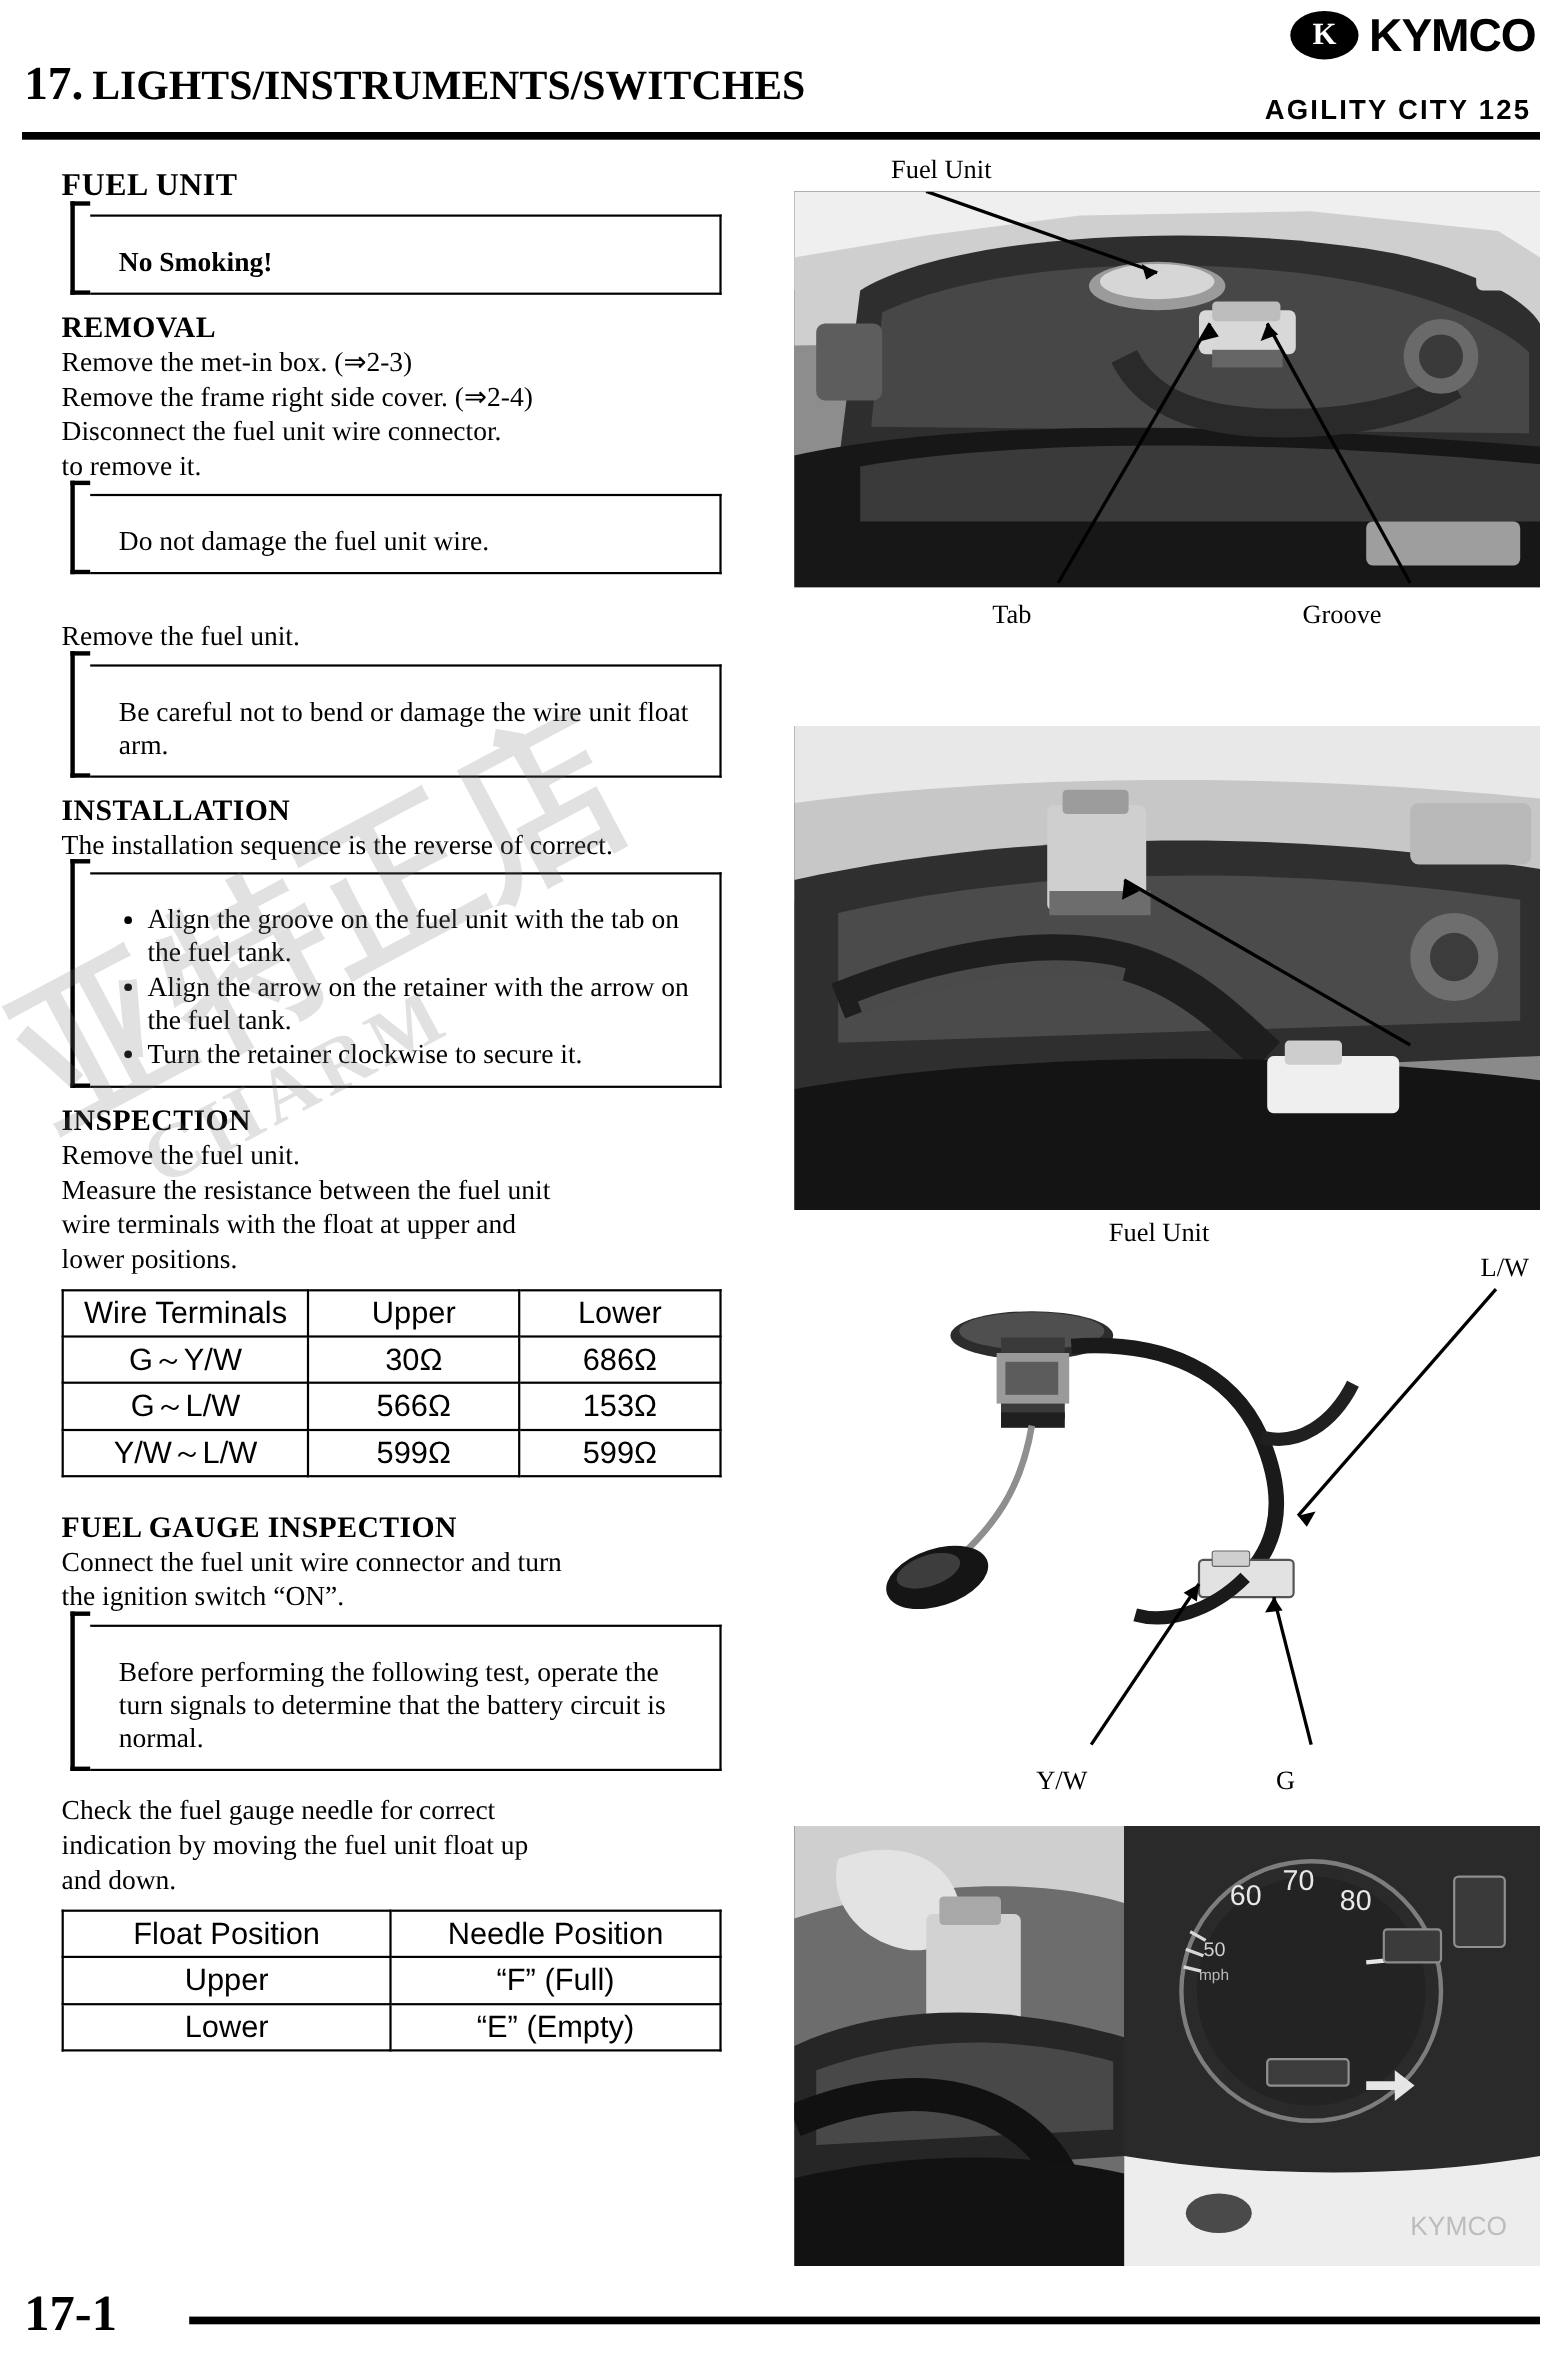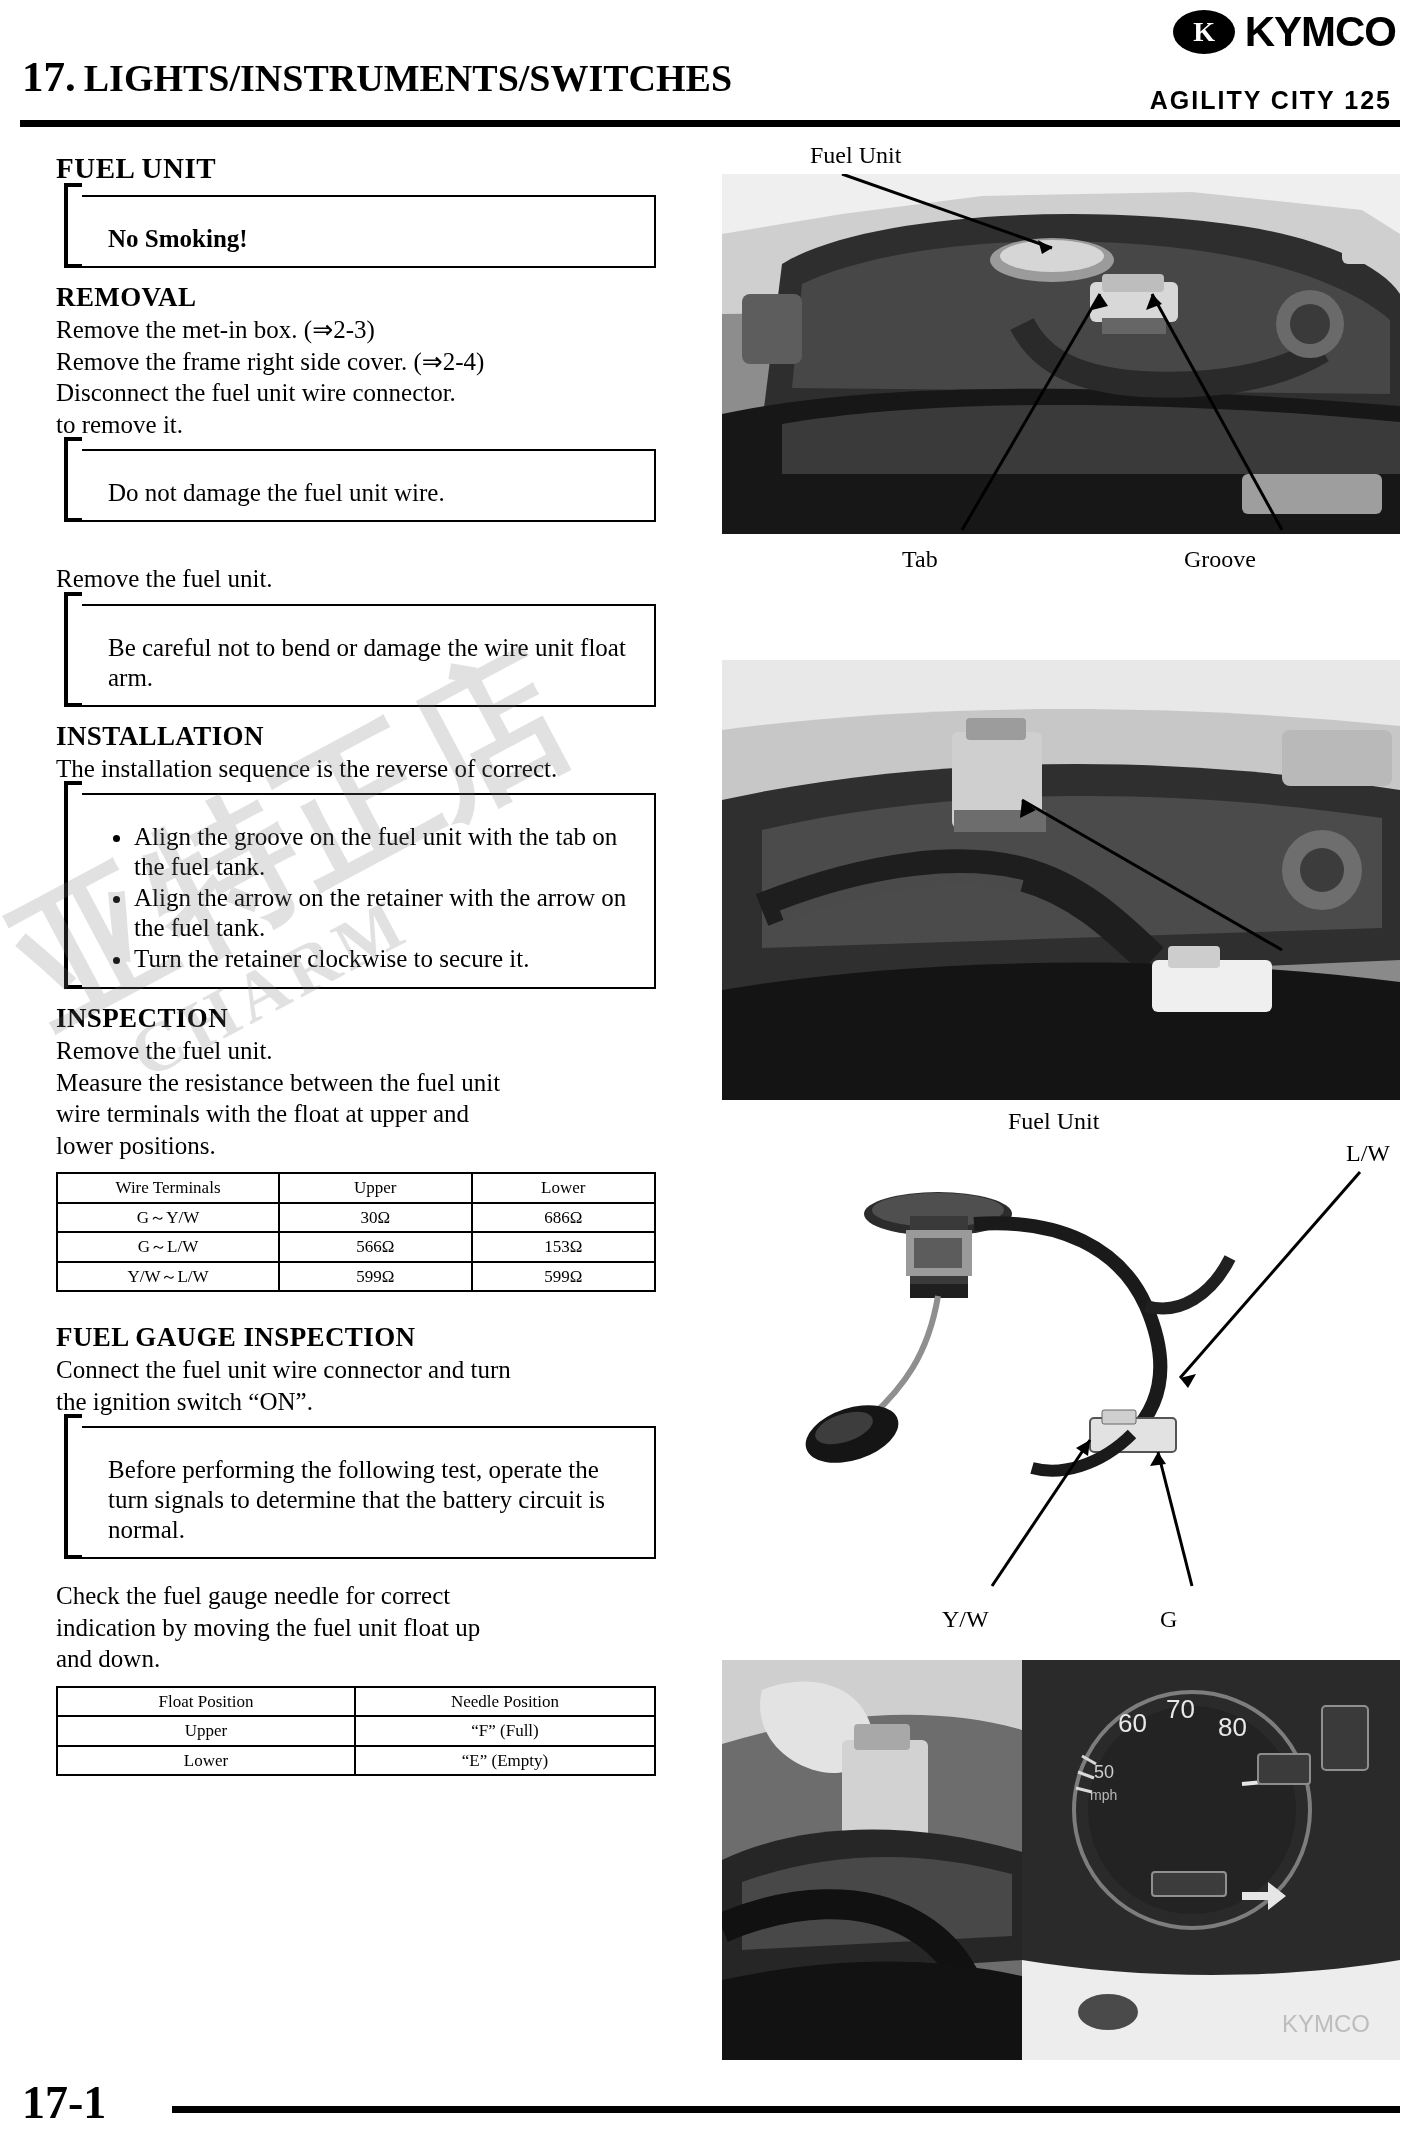--- a/index.html
+++ b/index.html
@@ -173,22 +173,22 @@
     font-family: "Liberation Serif", serif;
     font-size: 25px;
     line-height: 1.2;
   }
   .notice ul li { margin-bottom: 1px; }
 
   
   table.data {
     border-collapse: collapse;
     margin-top: 12px;
-    font-family: Liberation Serif, serif;
-    font-size: 17px;
+    font-family: Liberation Sans, sans-serif;
+    font-size: 28px;
     background: rgba(255,255,255,0.55);
   }
   table.data th, table.data td {
     border: 2px solid #000;
     padding: 4px 10px;
     text-align: center;
     font-weight: normal;
     line-height: 1.15;
   }
   table.res th:nth-child(1), table.res td:nth-child(1) { width: 212px; }

